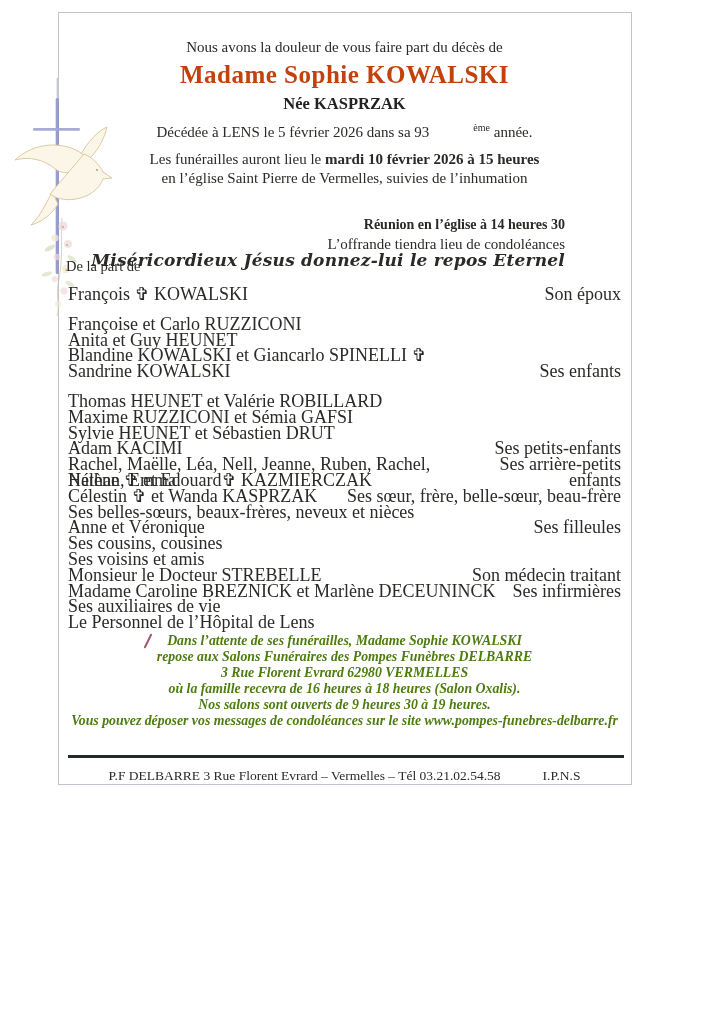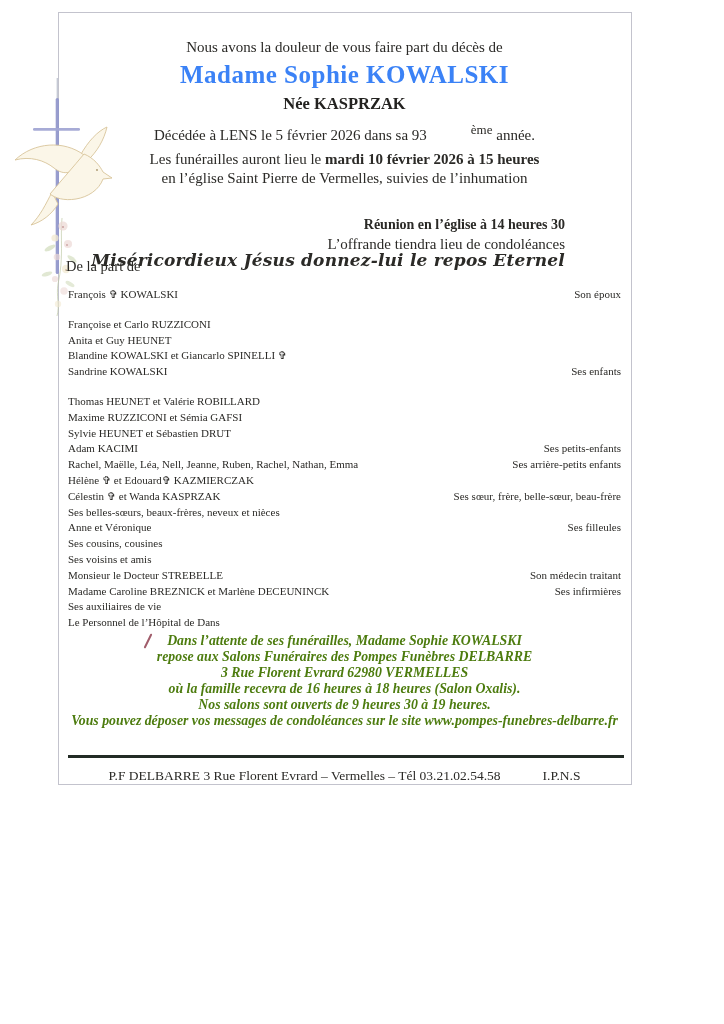--- a/index.html
+++ b/index.html
@@ -25,37 +25,37 @@
     width: 2px; height: 16px;
     background: #8f4050;
     border-radius: 1px;
     transform: rotate(26deg);
     opacity: .85;
   }
   .t { position: absolute; white-space: nowrap; }
   .center { left: 58px; width: 573px; text-align: center; }
   .rightcol { right: 103px; text-align: right; }
   .intro      { top: 39px;  font-size: 15px; }
-  .deceased   { top: 61px;  font-size: 25px; font-weight: bold; letter-spacing: .5px; color: #3b82f6; }
+  .deceased   { top: 61px;  font-size: 25px; font-weight: bold; letter-spacing: .5px; color: #c2410c; }
   .maiden     { top: 94px;  font-size: 16.5px; font-weight: bold; color: #232220; }
   .death      { top: 122px; font-size: 15px; }
-  .death sup  { font-size: 13px; margin-left: 44px; }
+  .death sup  { font-size: 10px; margin-left: 44px; }
   .fun1       { top: 151px; font-size: 15px; }
   .fun1 b     { font-weight: bold; }
   .fun2       { top: 170px; font-size: 15px; text-align: center; }
   .fun3       { top: 189px; font-size: 15px; }
   .reunion    { top: 217px; font-size: 14px; font-weight: bold; }
   .offrande   { top: 236px; font-size: 15px; }
   .prayer     { top: 250px; font-size: 17px; font-style: italic; font-weight: 600; letter-spacing: .2px; font-family: "DejaVu Serif", serif; }
   .delapart   { left: 66px; top: 258px; font-size: 14.5px; }
   .family {
     position: absolute;
     left: 68px; top: 287px;
     width: 553px;
-    font-size: 11px;
+    font-size: 18px;
   }
   .family .row { display: flex; justify-content: space-between; height: 15.8px; line-height: 15.8px; }
   .family .row-spacer { height: 14px; }
   .family .role { text-align: right; }
   .mortuary {
     position: absolute;
     left: 58px; top: 633px;
     width: 573px;
     text-align: center;
     font-size: 13.8px;
@@ -207,21 +207,21 @@
       </div>
       <div class="row">
         <span class="name">Madame Caroline BREZNICK et Marlène DECEUNINCK</span>
         <span class="role">Ses infirmières</span>
       </div>
       <div class="row">
         <span class="name">Ses auxiliaires de vie</span>
         <span class="role"></span>
       </div>
       <div class="row">
-        <span class="name">Le Personnel de l’Hôpital de Dans</span>
+        <span class="name">Le Personnel de l’Hôpital de Lens</span>
         <span class="role"></span>
       </div>
     </div>
 
   <div class="mortuary" id="mortuary">
       <div>Dans l’attente de ses funérailles, Madame Sophie KOWALSKI</div>
       <div>repose aux Salons Funéraires des Pompes Funèbres DELBARRE</div>
       <div>3 Rue Florent Evrard 62980 VERMELLES</div>
       <div>où la famille recevra de 16 heures à 18 heures (Salon Oxalis).</div>
       <div>Nos salons sont ouverts de 9 heures 30 à 19 heures.</div>

